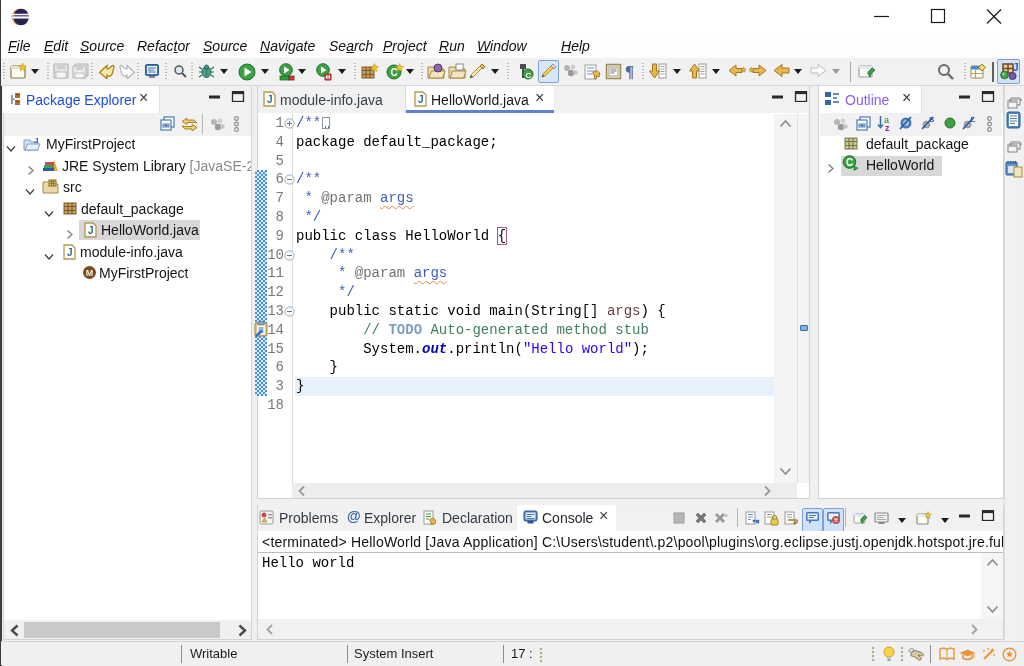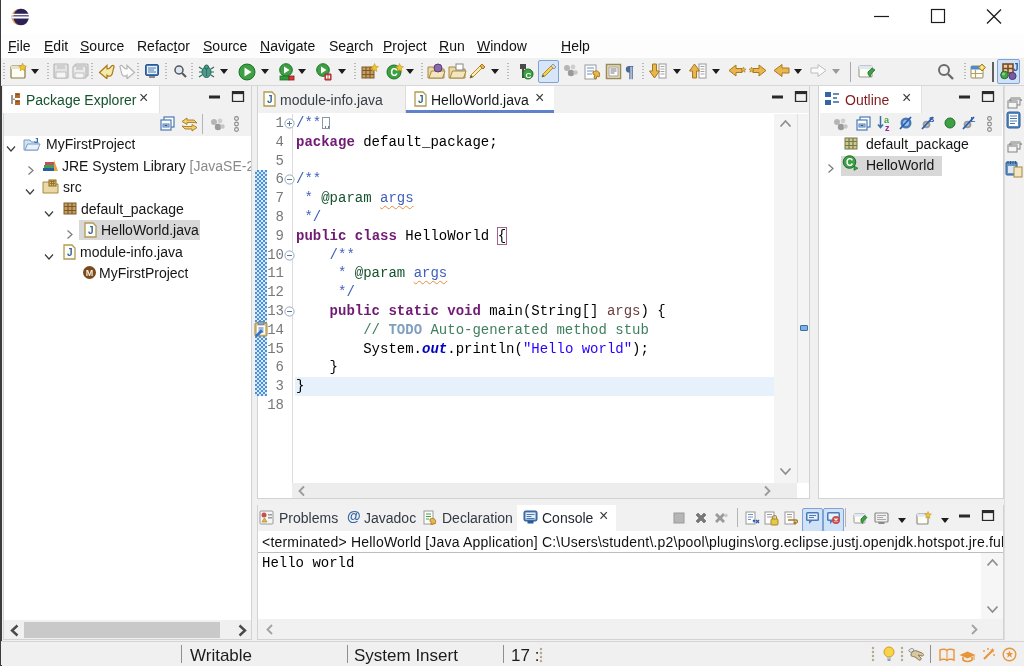--- a/index.html
+++ b/index.html
@@ -5,49 +5,49 @@
   * { margin:0; padding:0; box-sizing:border-box; }
   html,body { width:1024px; height:666px; overflow:hidden; }
   body { font-family:"Liberation Sans", sans-serif; position:relative; background:#f0f0f0; }
   .abs { position:absolute; }
   .win { position:absolute; inset:0; border-left:2px solid #3c3c3c; background:#f0f0f0; }
   
   .titlebar { position:absolute; left:1px; top:0; width:1023px; height:34px; background:#ffffff; }
   .title-text { position:absolute; left:60px; top:10px; font-size:13.5px; color:#101010; }
   
   .menubar { position:absolute; left:1px; top:34px; width:1023px; height:24px; background:#fdfdfd; font-size:14px; color:#111; }
-  .menubar span { position:absolute; top:4px; }
+  .menubar span { position:absolute; top:4px;font-style:italic; }
   
   .toolbar { position:absolute; left:1px; top:58px; width:1023px; height:28px; background:#f1f1f1; border-bottom:1px solid #d7d7d7; }
   .tsep { position:absolute; top:5px; width:2px; height:18px; background-image:repeating-linear-gradient(to bottom,#b9b9b9 0 1px,transparent 1px 3px); }
   .tico { position:absolute; top:5px; width:17px; height:17px; }
   .tdd { position:absolute; top:11px; width:0; height:0; border-left:4px solid transparent; border-right:4px solid transparent; border-top:5px solid #1c1c1c; }
   .tdd.dis { border-top-color:#9a9a9a; }
   
   .pe { position:absolute; left:3px; top:86px; width:249px; height:554px; background:#f1f1f1; border:1px solid #d2d2d2; }
   .tree { font-size:14px; color:#151515; }
   
   .ed { position:absolute; left:257px; top:86px; width:553px; height:413px; background:#ffffff; border:1px solid #d2d2d2; }
   .code { font-family:"Liberation Mono", monospace; font-size:14px; line-height:18.8px; white-space:pre; }
-  .kw { color:#701a75; font-weight:bold; }
+  .kw { color:#000000; font-weight:normal; }
   .cm { color:#3f5fbf; }
-  .tag { color:#14532d; }
+  .tag { color:#737373; }
   .lc { color:#3f7f5f; }
   .todo { color:#7f9fbf; font-weight:bold; }
   .str { color:#2a00ff; }
   .fld { color:#0000c0; font-weight:bold; font-style:italic; }
   .prm { color:#6a3e3e; }
   .wavy { text-decoration:underline wavy #e58b3f 1px; text-underline-offset:3px; }
   .lnum { position:absolute; left:0; width:27px; text-align:right; color:#787878; font-family:"Liberation Mono", monospace; font-size:14px; line-height:18.8px; }
   
   .ol { position:absolute; left:818px; top:86px; width:186px; height:413px; background:#ffffff; border:1px solid #d2d2d2; }
   
   .con { position:absolute; left:257px; top:505px; width:747px; height:135px; background:#ffffff; border:1px solid #d2d2d2; }
   
-  .status { position:absolute; left:1px; top:641px; width:1023px; height:24px; background:#f0f0f0; border-top:1px solid #d4d4d4; font-size:17px; color:#1c1c1c; }
+  .status { position:absolute; left:1px; top:641px; width:1023px; height:24px; background:#f0f0f0; border-top:1px solid #d4d4d4; font-size:13px; color:#1c1c1c; }
   .ssep { position:absolute; top:3px; width:1px; height:18px; background:#8f8f8f; }
   .scroll-track { background:#f0f0f0; }
 </style>
 </head>
 <body>
 <div class="win"></div>
 
 <div class="titlebar">
   <svg class="abs" style="left:10px;top:8px" width="19" height="18" viewBox="0 0 21 20">
     <ellipse cx="10" cy="10" rx="9.5" ry="9.3" fill="#e8a254"></ellipse>
@@ -280,21 +280,21 @@
       <rect x="5" y="1" width="5" height="5"></rect>
       <rect x="5" y="8" width="5" height="5"></rect>
     </g>
   <g fill="#8a4a1d">
       <rect x="6" y="2" width="3" height="1"></rect>
       <rect x="6" y="9" width="3" height="1"></rect>
     </g>
   <rect x="1" y="3" width="2" height="9" fill="#9a9a9a"></rect>
   <rect x="3" y="6.5" width="2" height="1.5" fill="#9a9a9a"></rect>
 </svg>
-<div class="abs" style="left:26px;top:92px;font-size:14px;color:#14532d;">Package Explorer</div>
+<div class="abs" style="left:26px;top:92px;font-size:14px;color:#1d4ed8;">Package Explorer</div>
 <div class="abs" style="left:139px;top:89px;font-size:16px;color:#3c3c3c;">×</div>
 
 <svg class="abs" style="left:208px;top:91px" width="40" height="11" viewBox="0 0 40 11">
   <rect x="1" y="4.5" width="11" height="3" fill="#2a2a2a"></rect>
   <g fill="none" stroke="#2a2a2a" stroke-width="1.3">
       <rect x="24.5" y="0.5" width="11" height="10"></rect>
     </g>
   <rect x="24.5" y="0.5" width="11" height="2.6" fill="#2a2a2a"></rect>
 </svg>
 
@@ -510,21 +510,21 @@
   <g fill="#3465a4">
       <rect x="1" y="1" width="6" height="5"></rect>
       <rect x="1" y="9" width="6" height="5"></rect>
     </g>
   <g stroke="#3465a4" stroke-width="1.5">
       <line x1="9" y1="3" x2="15" y2="3"></line>
       <line x1="9" y1="7" x2="13" y2="7"></line>
       <line x1="9" y1="11" x2="15" y2="11"></line>
     </g>
 </svg>
-<div class="abs" style="left:845px;top:92px;font-size:14px;color:#7f1d1d;">Outline</div>
+<div class="abs" style="left:845px;top:92px;font-size:14px;color:#8b5cf6;">Outline</div>
 <div class="abs" style="left:902px;top:89px;font-size:16px;color:#3c3c3c;">×</div>
 <svg class="abs" style="left:958px;top:91px" width="40" height="11" viewBox="0 0 40 11">
   <rect x="1" y="4.5" width="11" height="3" fill="#2a2a2a"></rect>
   <g fill="none" stroke="#2a2a2a" stroke-width="1.3">
       <rect x="24.5" y="0.5" width="11" height="10"></rect>
     </g>
   <rect x="24.5" y="0.5" width="11" height="2.6" fill="#2a2a2a"></rect>
 </svg>
 
 <div class="abs" style="left:820px;top:113px;width:182px;height:23px;background:#f1f1f1;"></div>
@@ -640,21 +640,21 @@
     <div class="abs" style="left:517px;top:505px;width:99px;height:26px;background:#ffffff;"></div>
     <div class="abs" style="left:259px;top:510px;"><svg width="15" height="15" viewBox="0 0 15 15">
         <rect x="1" y="1" width="13" height="13" rx="1" fill="#f5f5f5" stroke="#9a9a9a" stroke-width="1"></rect>
         <circle cx="5" cy="5" r="2.5" fill="#c84f4f"></circle>
         <path d="M3 12 l2.5-4 2.5 4z" fill="#e8b64c" stroke="#a87820" stroke-width="0.6"></path>
         <rect x="9" y="4" width="4" height="1.5" fill="#9a9a9a"></rect>
         <rect x="9" y="7" width="4" height="1.5" fill="#9a9a9a"></rect>
       </svg></div>
     <div class="abs" style="left:279px;top:510px;font-size:14px;color:#333a45;">Problems</div>
     <div class="abs" style="left:347px;top:508px;font-size:14px;font-weight:bold;color:#3465a4;">@</div>
-    <div class="abs" style="left:364px;top:510px;font-size:14px;color:#333a45;">Javadoc</div>
+    <div class="abs" style="left:364px;top:510px;font-size:14px;color:#333a45;">Explorer</div>
     <div class="abs" style="left:423px;top:510px;"><svg width="15" height="15" viewBox="0 0 15 15">
         <rect x="1" y="1" width="9" height="13" fill="#fff" stroke="#999" stroke-width="1"></rect>
         <path d="M3 4 h5 M3 6.5 h5 M3 9 h3" stroke="#3da144" stroke-width="1"></path>
         <path d="M7 9 c4-2 7 1 5 5 l-1.7-0.8 -0.8 2 -1.7-0.8 0.8-2 -1.6-0.9z" fill="#e8b64c" stroke="#a87820" stroke-width="0.9"></path>
       </svg></div>
     <div class="abs" style="left:442px;top:510px;font-size:14px;color:#333a45;">Declaration</div>
     <div class="abs" style="left:523px;top:510px;"><svg width="15" height="15" viewBox="0 0 15 15">
         <rect x="1" y="1" width="13" height="10" rx="1.5" fill="#4a7ab5" stroke="#2a5a95" stroke-width="1"></rect>
         <rect x="2.5" y="2.5" width="10" height="7" fill="#e8f0fa"></rect>
         <path d="M3.5 4.5 h8 M3.5 6.5 h5 M3.5 8.5 h8" stroke="#4a7ab5" stroke-width="1"></path>

